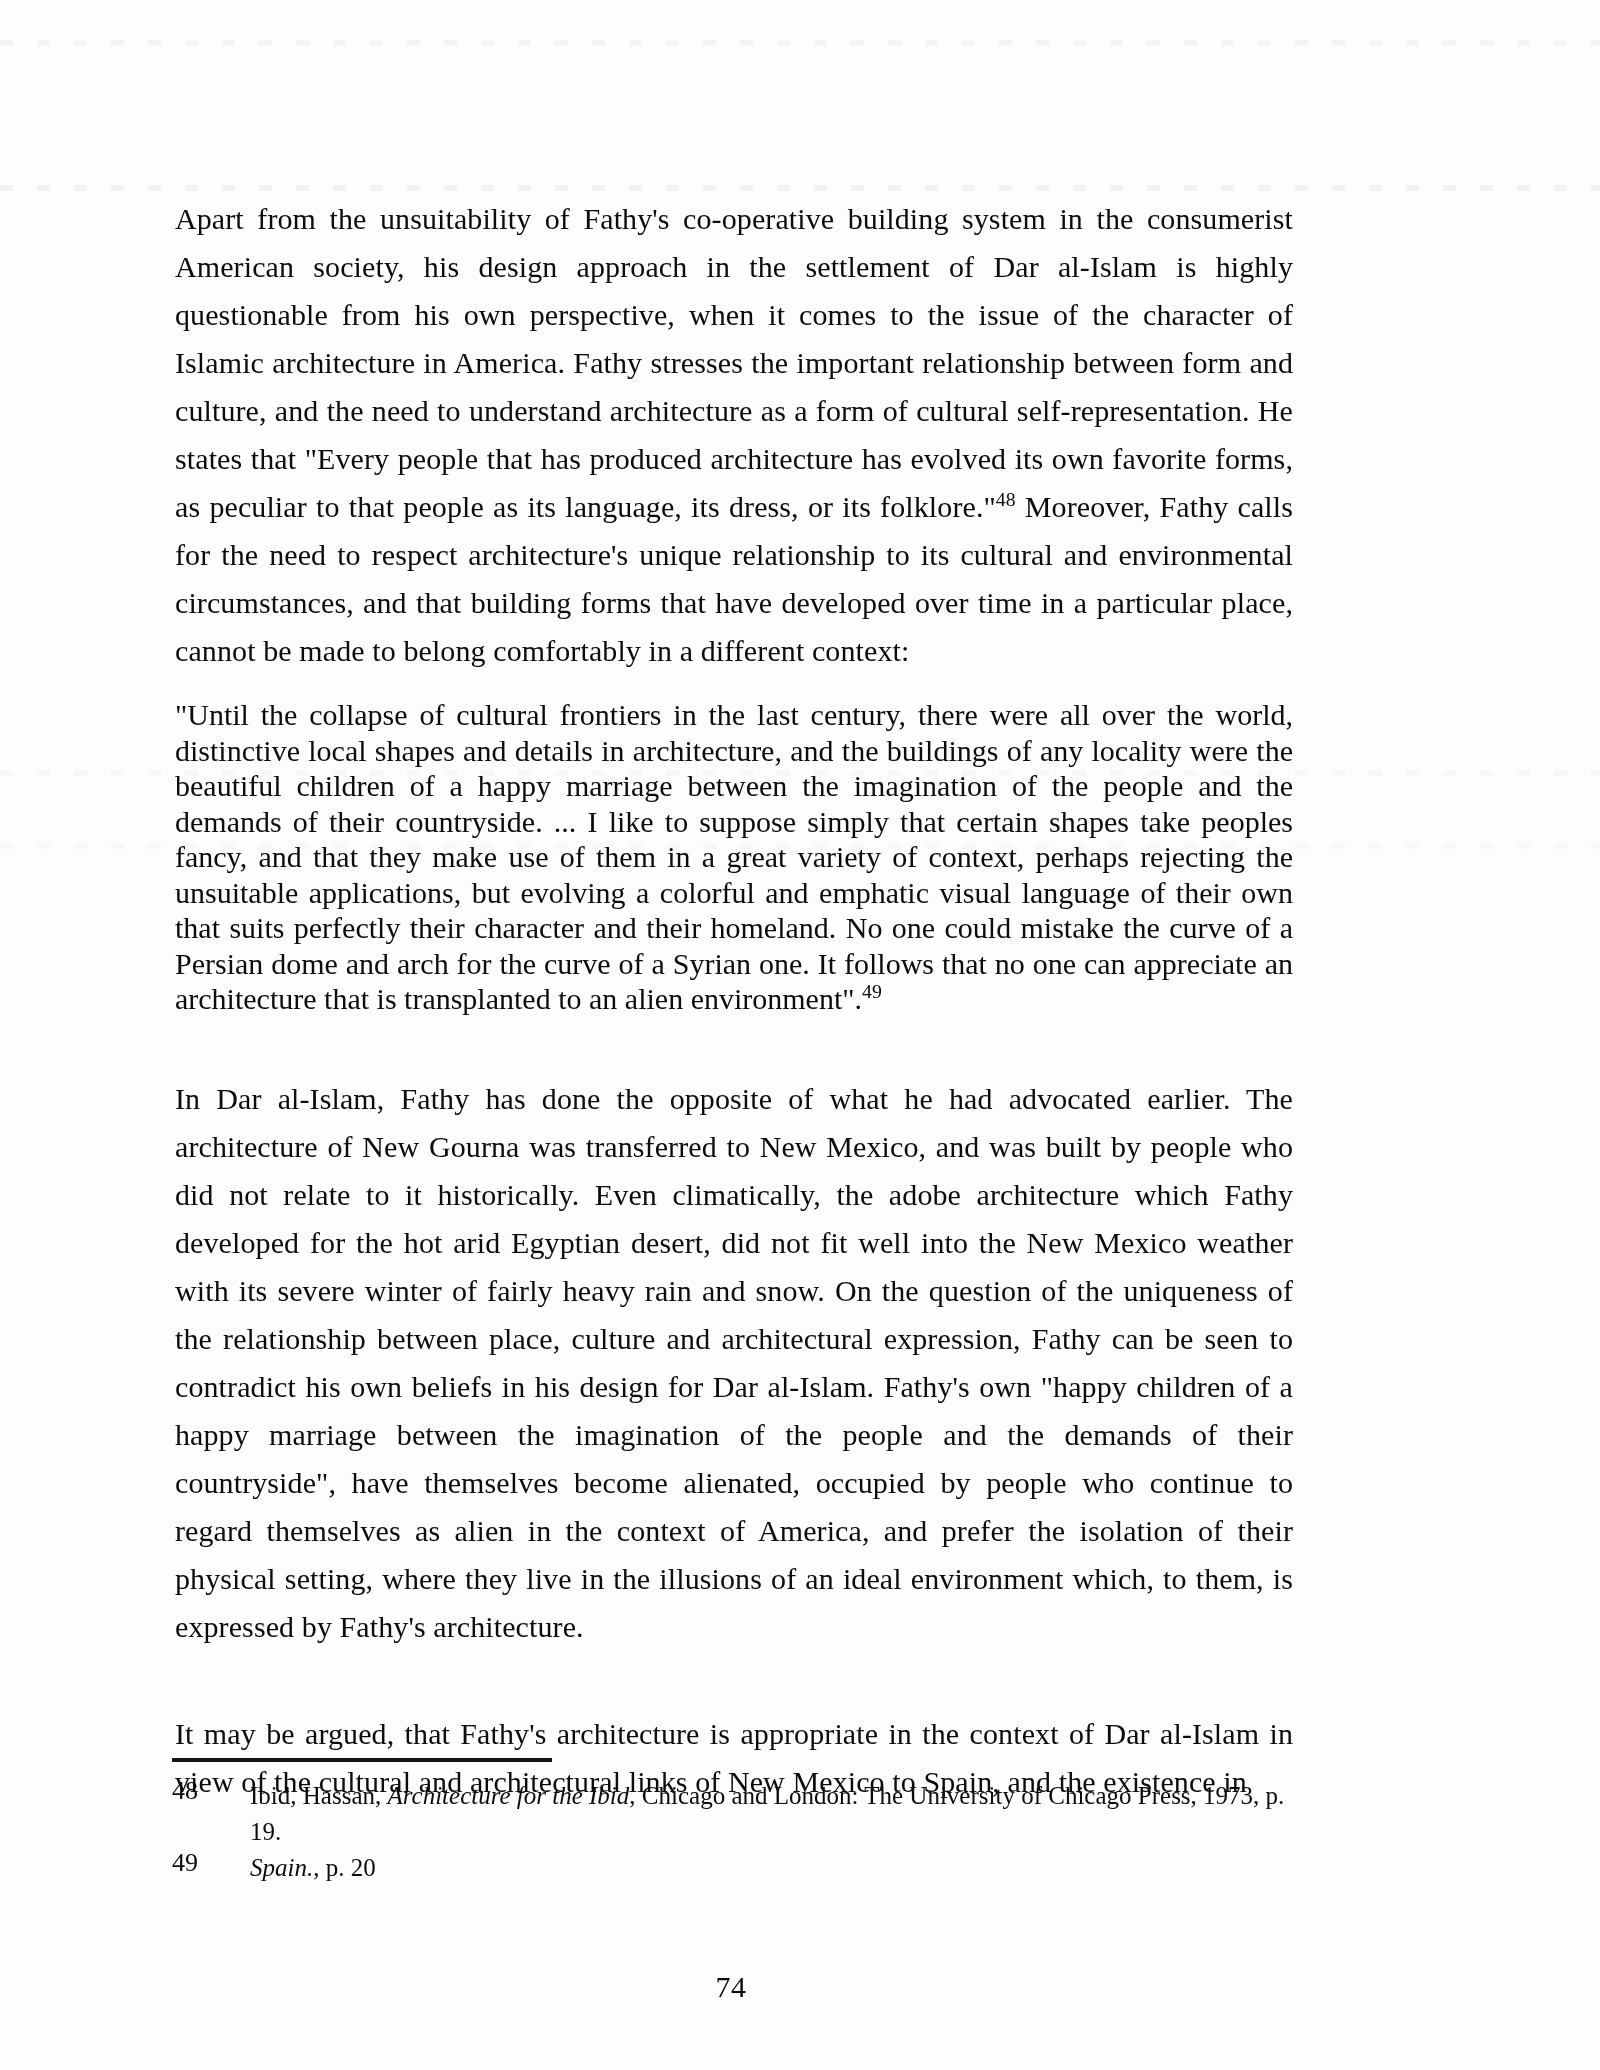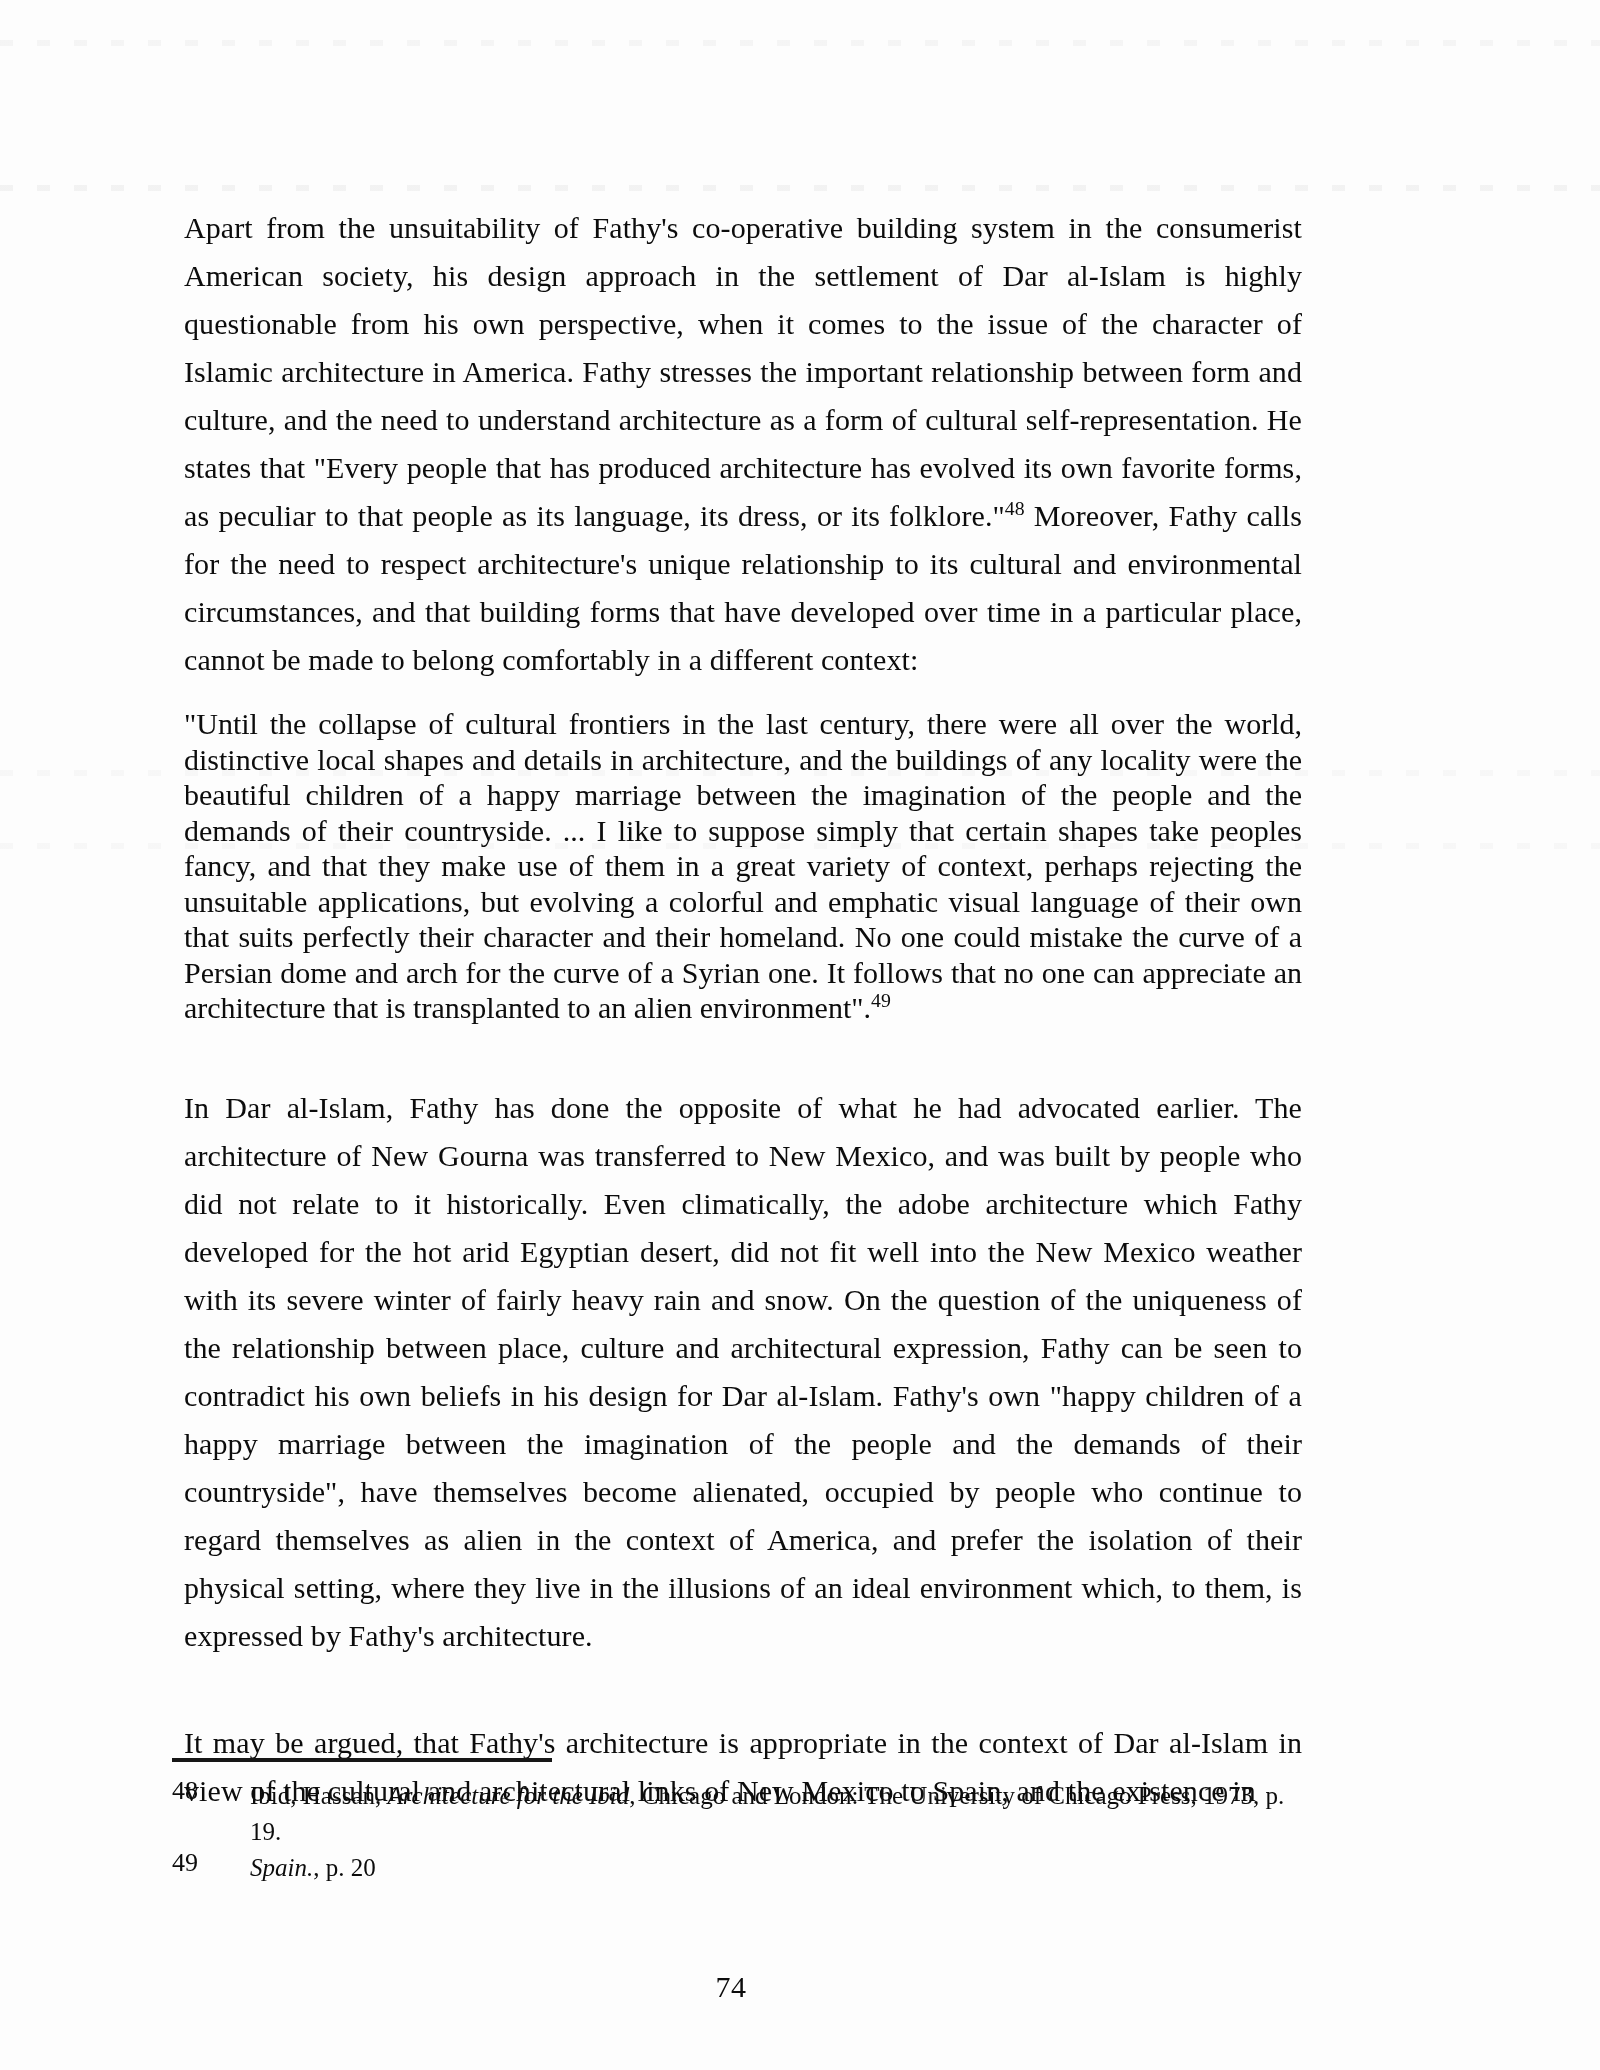--- a/index.html
+++ b/index.html
@@ -31,21 +31,21 @@
   .a2 { top: 185px; opacity: 0.09; }
   .a3 { top: 770px; opacity: 0.05; }
   .a4 { top: 843px; opacity: 0.05; }
 
   .textblock {
     position: absolute;
     left: 172px;
     width: 1118px;
     text-align: justify;
     text-justify: inter-word;
-    margin: 12px;
+    margin: 3px;
   }
   .bodytext {
     font-size: 30px;
     line-height: 48px;
     letter-spacing: 0.1px;
   }
   .para1 { top: 192px; }
   .quote {
     top: 694px;
     font-size: 30px;

